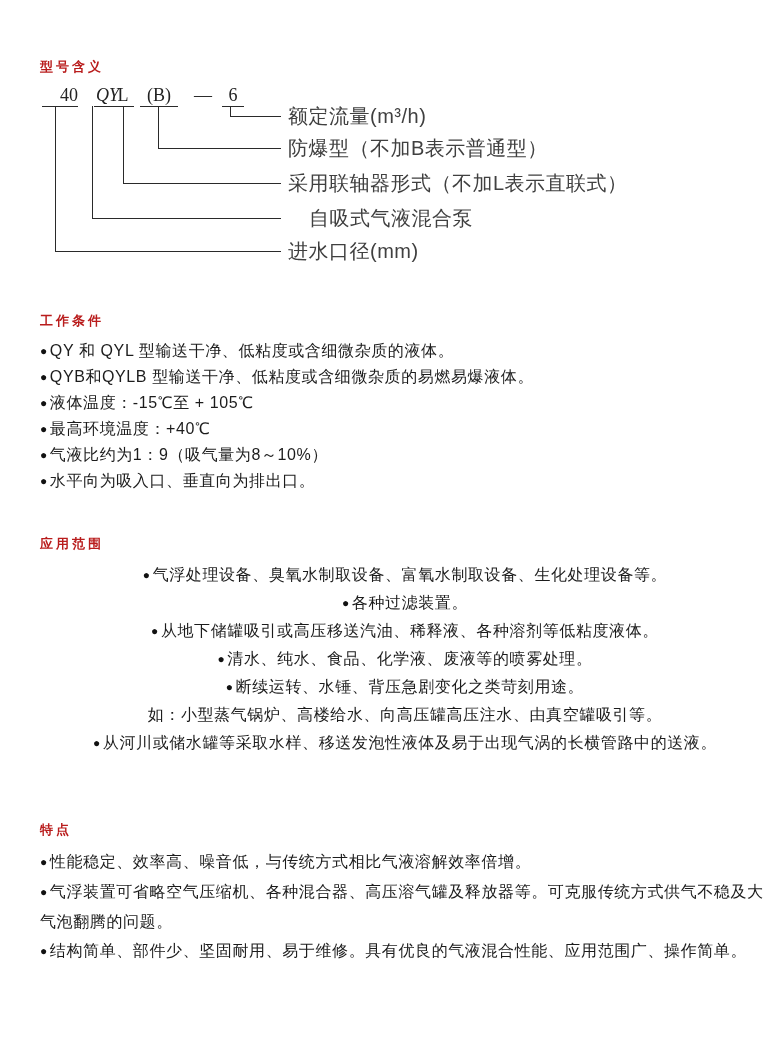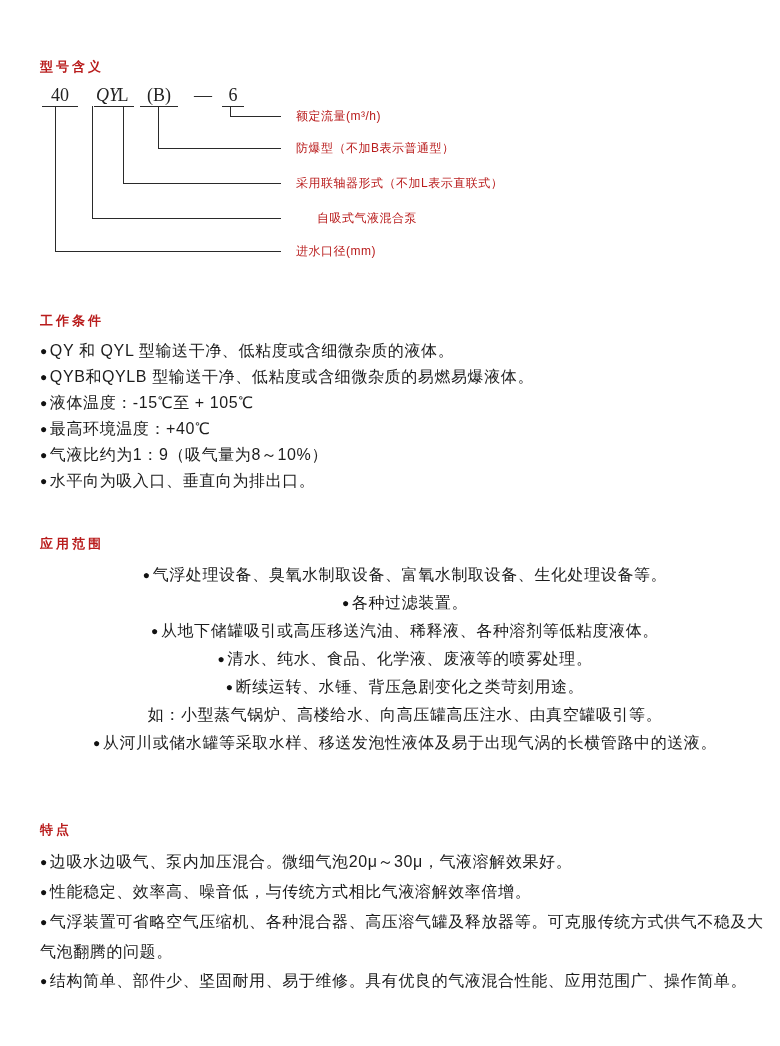--- a/index.html
+++ b/index.html
@@ -20,41 +20,41 @@
   h2.mt-feat{margin-top:62px;line-height:22px;}
 
   
   .diagram{position:relative;height:186px;margin-top:6px;}
   .code{
     position:absolute;top:0;height:21px;display:inline-block;
     text-align:center;font-family:"Liberation Serif",serif;
     font-size:18px;line-height:20px;color:#222;
     border-bottom:1.5px solid #2a2a2a;
   }
-  .c0{left:2px;width:36px;}
+  .c0{left:2px;width:36px;text-align:right;}
   .c1{left:54px;width:27px;font-style:italic;}
   .c2{left:72px;width:22px;}
   .c3{left:100px;width:38px;}
   .c4{left:150px;width:26px;border-bottom:none;}
   .c5{left:182px;width:22px;}
   .vl{position:absolute;width:0;border-left:1.5px solid #2a2a2a;}
   .v0{left:15px;top:21px;height:145px;}
   .v1{left:52px;top:21px;height:112px;}
   .v2{left:83px;top:21px;height:77px;}
   .v3{left:118px;top:21px;height:42px;}
   .v5{left:190px;top:21px;height:10px;}
   .hl{position:absolute;height:0;border-top:1.5px solid #2a2a2a;}
   .h5{top:31px;left:190px;width:51px;}
   .h3{top:63px;left:118px;width:123px;}
   .h2l{top:98px;left:83px;width:158px;}
   .h1l{top:133px;left:52px;width:189px;}
   .h0{top:166px;left:15px;width:226px;}
   .lbl{
-    position:absolute;left:256px;height:18px;line-height:18px;
-    font-size:12px;letter-spacing:0.5px;white-space:nowrap;color:#b91c1c;
+    position:absolute;left:248px;height:18px;line-height:18px;
+    font-size:20px;letter-spacing:0.5px;white-space:nowrap;color:#404040;
   }
   .l0{top:22px;} .l1{top:54px;} .l2{top:89px;} .l3{top:124px;margin-left:21px;} .l4{top:157px;}
 
   
   ul.list{margin:6px 0 0 0;padding:0;list-style:none;}
   ul.lh26 li{line-height:26px;}
   ul.lh28{margin-top:6px;text-align:center;}
   ul.lh28 li{line-height:28px;}
   ul.lh29{margin-top:6px;}
   ul.lh29 li{line-height:29px;}
@@ -123,20 +123,19 @@
       <li><span class="bullet">●</span><span>清水、纯水、食品、化学液、废液等的喷雾处理。</span></li>
       <li><span class="bullet">●</span><span>断续运转、水锤、背压急剧变化之类苛刻用途。</span></li>
       <li><span>如：小型蒸气锅炉、高楼给水、向高压罐高压注水、由真空罐吸引等。</span></li>
       <li><span class="bullet">●</span><span>从河川或储水罐等采取水样、移送发泡性液体及易于出现气涡的长横管路中的送液。</span></li>
     </ul>
   </section>
 
   <section>
     <h2 class="sec-title mt-feat">特点</h2>
     <ul class="list lh29">
-      <li><span class="bullet">●</span><span>边吸水边吸气、泵内加压混合。微细气泡20μ～30μ，气液溶解效果好。</span></li>
       <li><span class="bullet">●</span><span>性能稳定、效率高、噪音低，与传统方式相比气液溶解效率倍增。</span></li>
       <li><span class="bullet">●</span><span>气浮装置可省略空气压缩机、各种混合器、高压溶气罐及释放器等。可克服传统方式供气不稳及大气泡翻腾的问题。</span></li>
       <li><span class="bullet">●</span><span>结构简单、部件少、坚固耐用、易于维修。具有优良的气液混合性能、应用范围广、操作简单。</span></li>
     </ul>
   </section>
 
 </div>
 
 </body></html>

